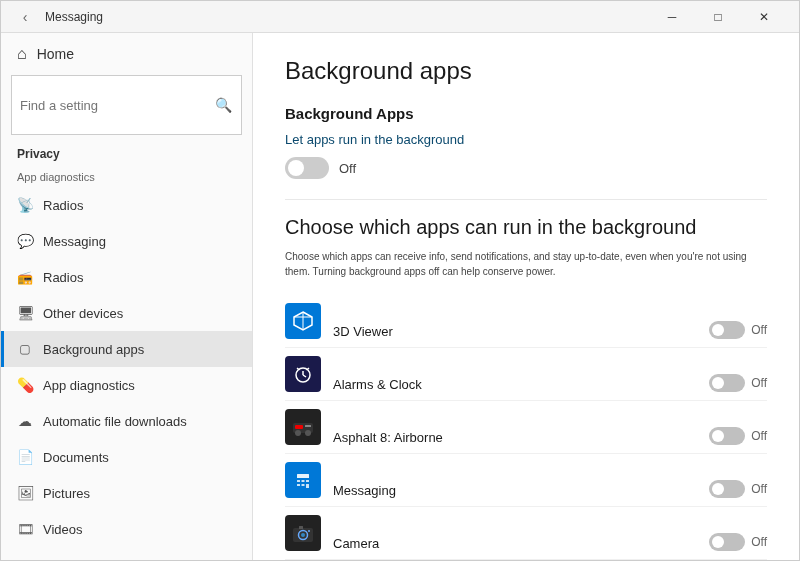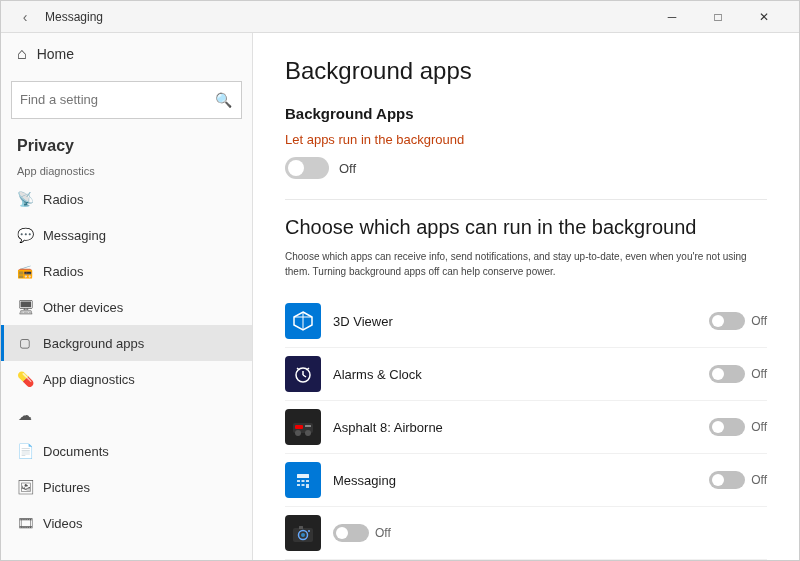--- a/index.html
+++ b/index.html
@@ -83,40 +83,40 @@
       padding: 12px 16px;
       cursor: pointer;
       gap: 10px;
       font-size: 14px;
       color: #333;
     }
     .sidebar-home .home-icon {
       font-size: 16px;
     }
     .search-box {
-      margin: 6px 10px;
-      display: flex;
-      align-items: flex-start;
+      margin: 0 10px;
+      display: flex;
+      align-items: center;
       border: 1px solid #ccc;
       background: #fff;
-      padding: 10px 8px;
+      padding: 21px 8px;
       gap: 6px;
     }
     .search-box input {
       border: none;
       outline: none;
       font-size: 13px;
       flex: 1;
       color: #333;
       background: transparent;
     }
     .search-box .search-icon { color: #666; font-size: 14px; }
     .sidebar-section-label {
       padding: 12px 16px 4px 16px;
-      font-size: 16px;
+      font-size: 12px;
       font-weight: 600;
       color: #333;
     }
     .sidebar-item {
       display: flex;
       align-items: center;
       padding: 8px 16px;
       cursor: pointer;
       gap: 10px;
       font-size: 13px;
@@ -149,21 +149,21 @@
       margin-bottom: 20px;
     }
     .section-title {
       font-size: 15px;
       font-weight: 600;
       color: #1a1a1a;
       margin-bottom: 10px;
     }
     .section-desc {
       font-size: 13px;
-      color: #c2410c;
+      color: #0c4a6e;
       margin-bottom: 10px;
     }
     .toggle-row {
       display: flex;
       align-items: center;
       gap: 10px;
       margin-bottom: 20px;
     }
     
     .toggle-switch {
@@ -208,21 +208,21 @@
       margin-bottom: 16px;
       line-height: 1.5;
     }
     .app-list {
       display: flex;
       flex-direction: column;
       gap: 0;
     }
     .app-row {
       display: flex;
-      align-items: center;
+      align-items: flex-end;
       padding: 8px 0;
       border-bottom: 1px solid #f0f0f0;
     }
     .app-icon-box {
       width: 36px;
       height: 36px;
       margin-right: 12px;
       border-radius: 4px;
       flex-shrink: 0;
       display: flex;
@@ -324,20 +324,21 @@
       <div class="sidebar-item active">
         <span class="item-icon" style="font-size:12px;">▢</span>
         <span>Background apps</span>
       </div>
       <div class="sidebar-item">
         <span class="item-icon">💊</span>
         <span>App diagnostics</span>
       </div>
       <div class="sidebar-item">
         <span class="item-icon">☁</span>
+        <span>Automatic file downloads</span>
       </div>
       <div class="sidebar-item">
         <span class="item-icon">📄</span>
         <span>Documents</span>
       </div>
       <div class="sidebar-item">
         <span class="item-icon">🖼</span>
         <span>Pictures</span>
       </div>
       <div class="sidebar-item">
@@ -445,20 +446,21 @@
         <div class="app-row">
           <div class="app-icon-box icon-camera">
             <svg width="24" height="24" viewBox="0 0 24 24" fill="none">
               <rect x="2" y="7" width="20" height="14" rx="2" fill="#333"></rect>
               <circle cx="12" cy="14" r="4.5" stroke="#6af" stroke-width="1.5" fill="none"></circle>
               <circle cx="12" cy="14" r="2" fill="#3af" opacity="0.7"></circle>
               <rect x="8" y="5" width="4" height="3" rx="0.5" fill="#555"></rect>
               <circle cx="18" cy="10" r="1" fill="#6af"></circle>
             </svg>
           </div>
+          <span class="app-name">Camera</span>
           <div class="app-toggle">
             <div class="toggle-small off">
               <div class="knob"></div>
             </div>
             <span class="app-toggle-label">Off</span>
           </div>
         </div>
 
       </div>
     </div>

